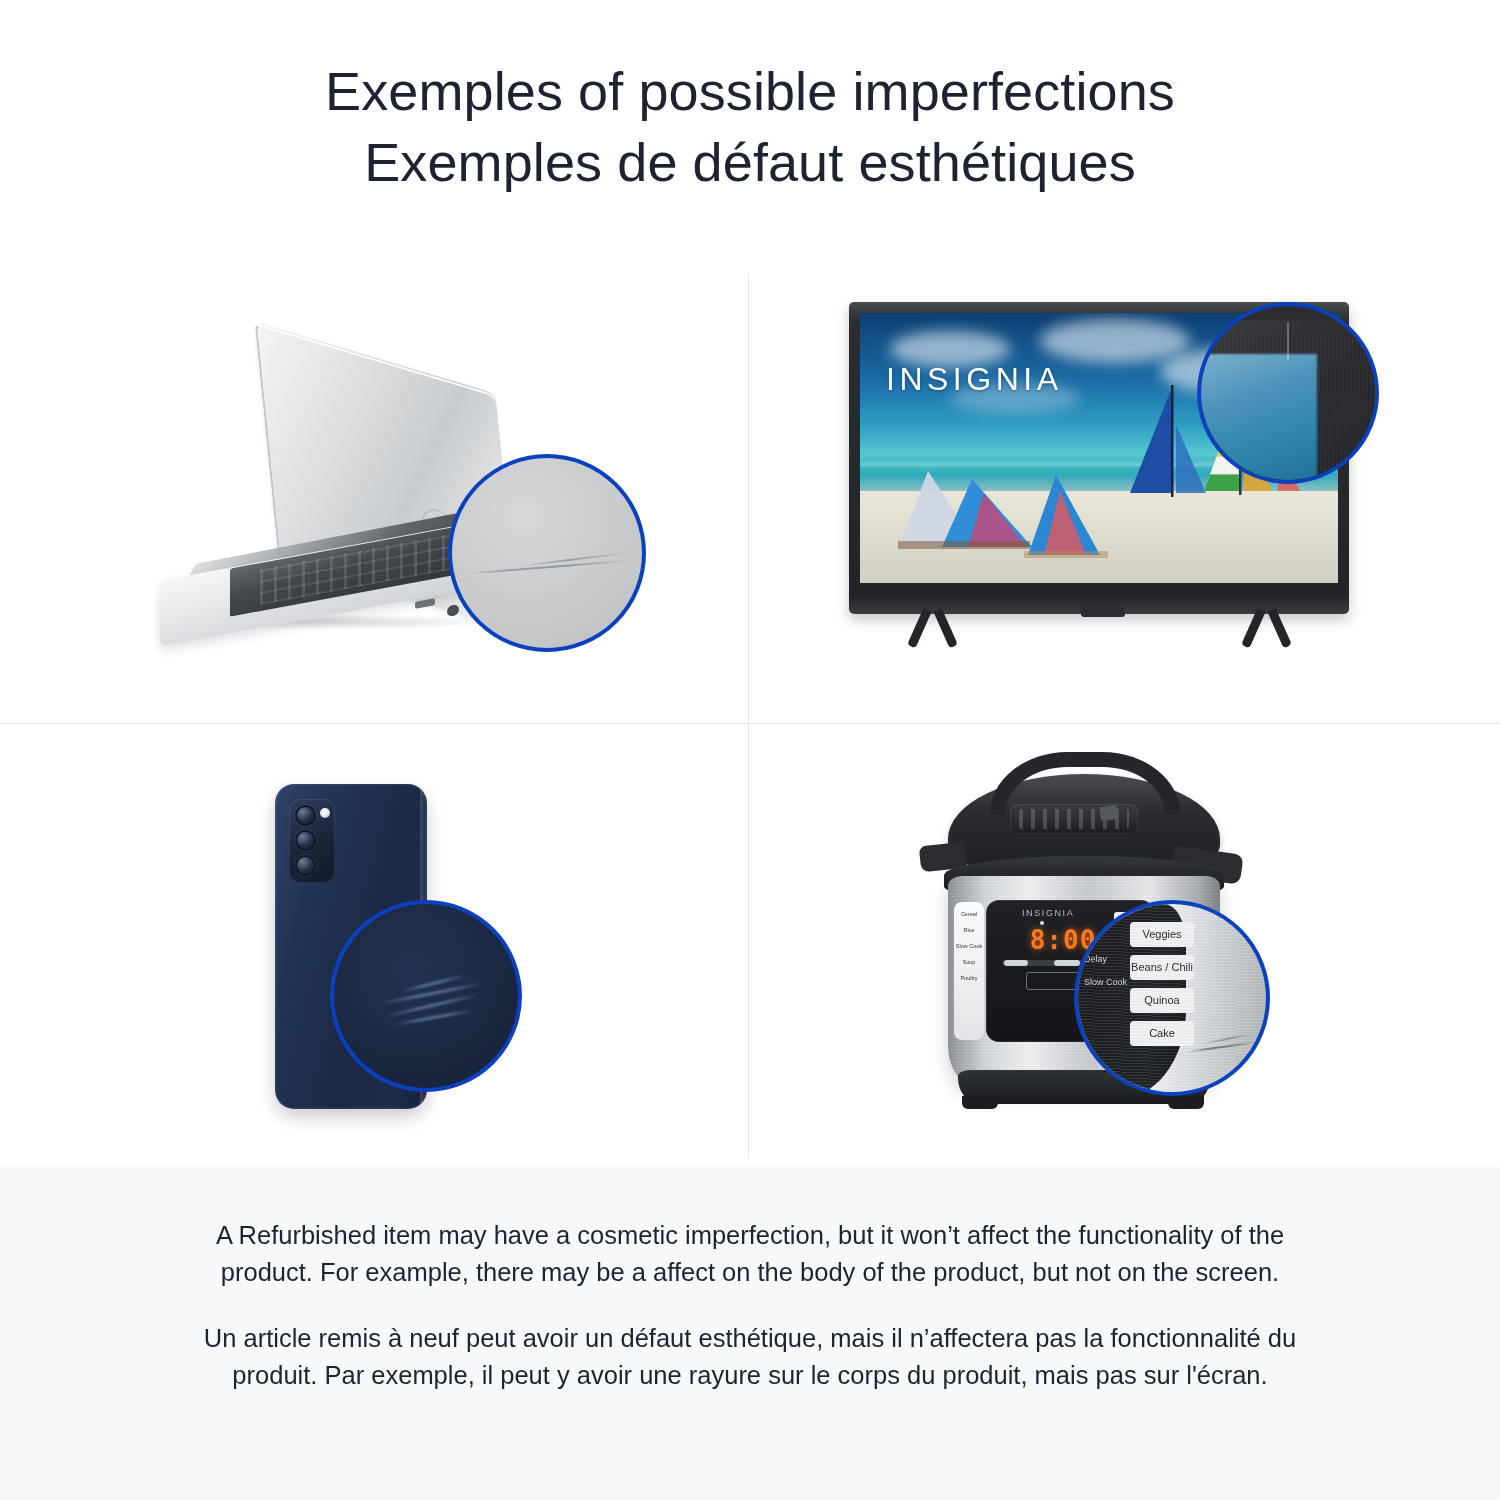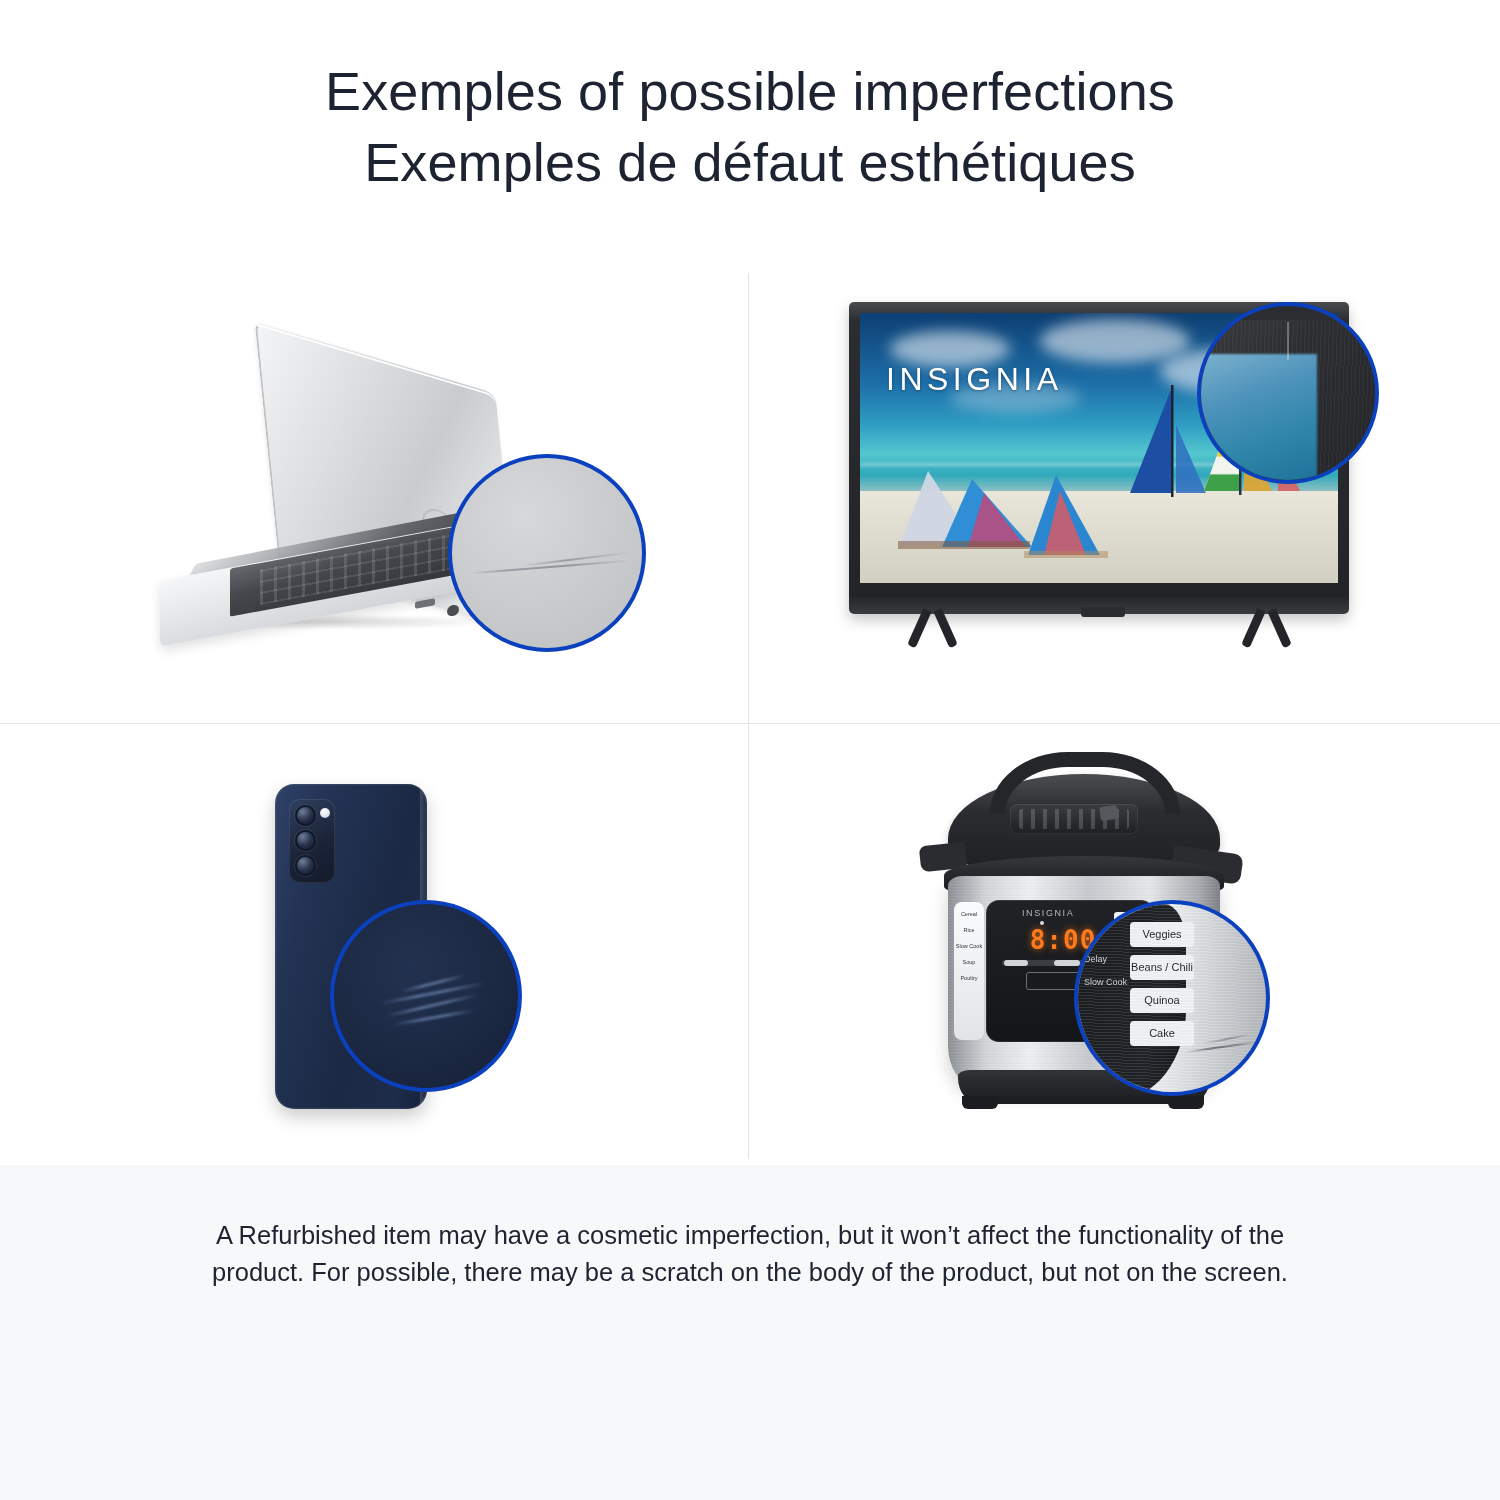--- a/index.html
+++ b/index.html
@@ -578,16 +578,17 @@
             <div class="bigbtn">Cake</div>
           </div>
           <div class="pc-scratch"></div>
           <div class="pc-scratch2"></div>
         </div>
       </div>
     </div>
   </div>
 
   <div class="desc">
-    <p class="en">A Refurbished item may have a cosmetic imperfection, but it won’t affect the functionality of the product. For possible, there may be a scratch on the body of the product, but not on the screen.</p>
+    <p class="en">A Refurbished item may have a cosmetic imperfection, but it won’t affect the functionality of the product. For example, there may be a affect on the body of the product, but not on the screen.</p>
+    <p class="fr">Un article remis à neuf peut avoir un défaut esthétique, mais il n’affectera pas la fonctionnalité du produit. Par exemple, il peut y avoir une rayure sur le corps du produit, mais pas sur l'écran.</p>
   </div>
 
 </div>
 
 </body></html>

